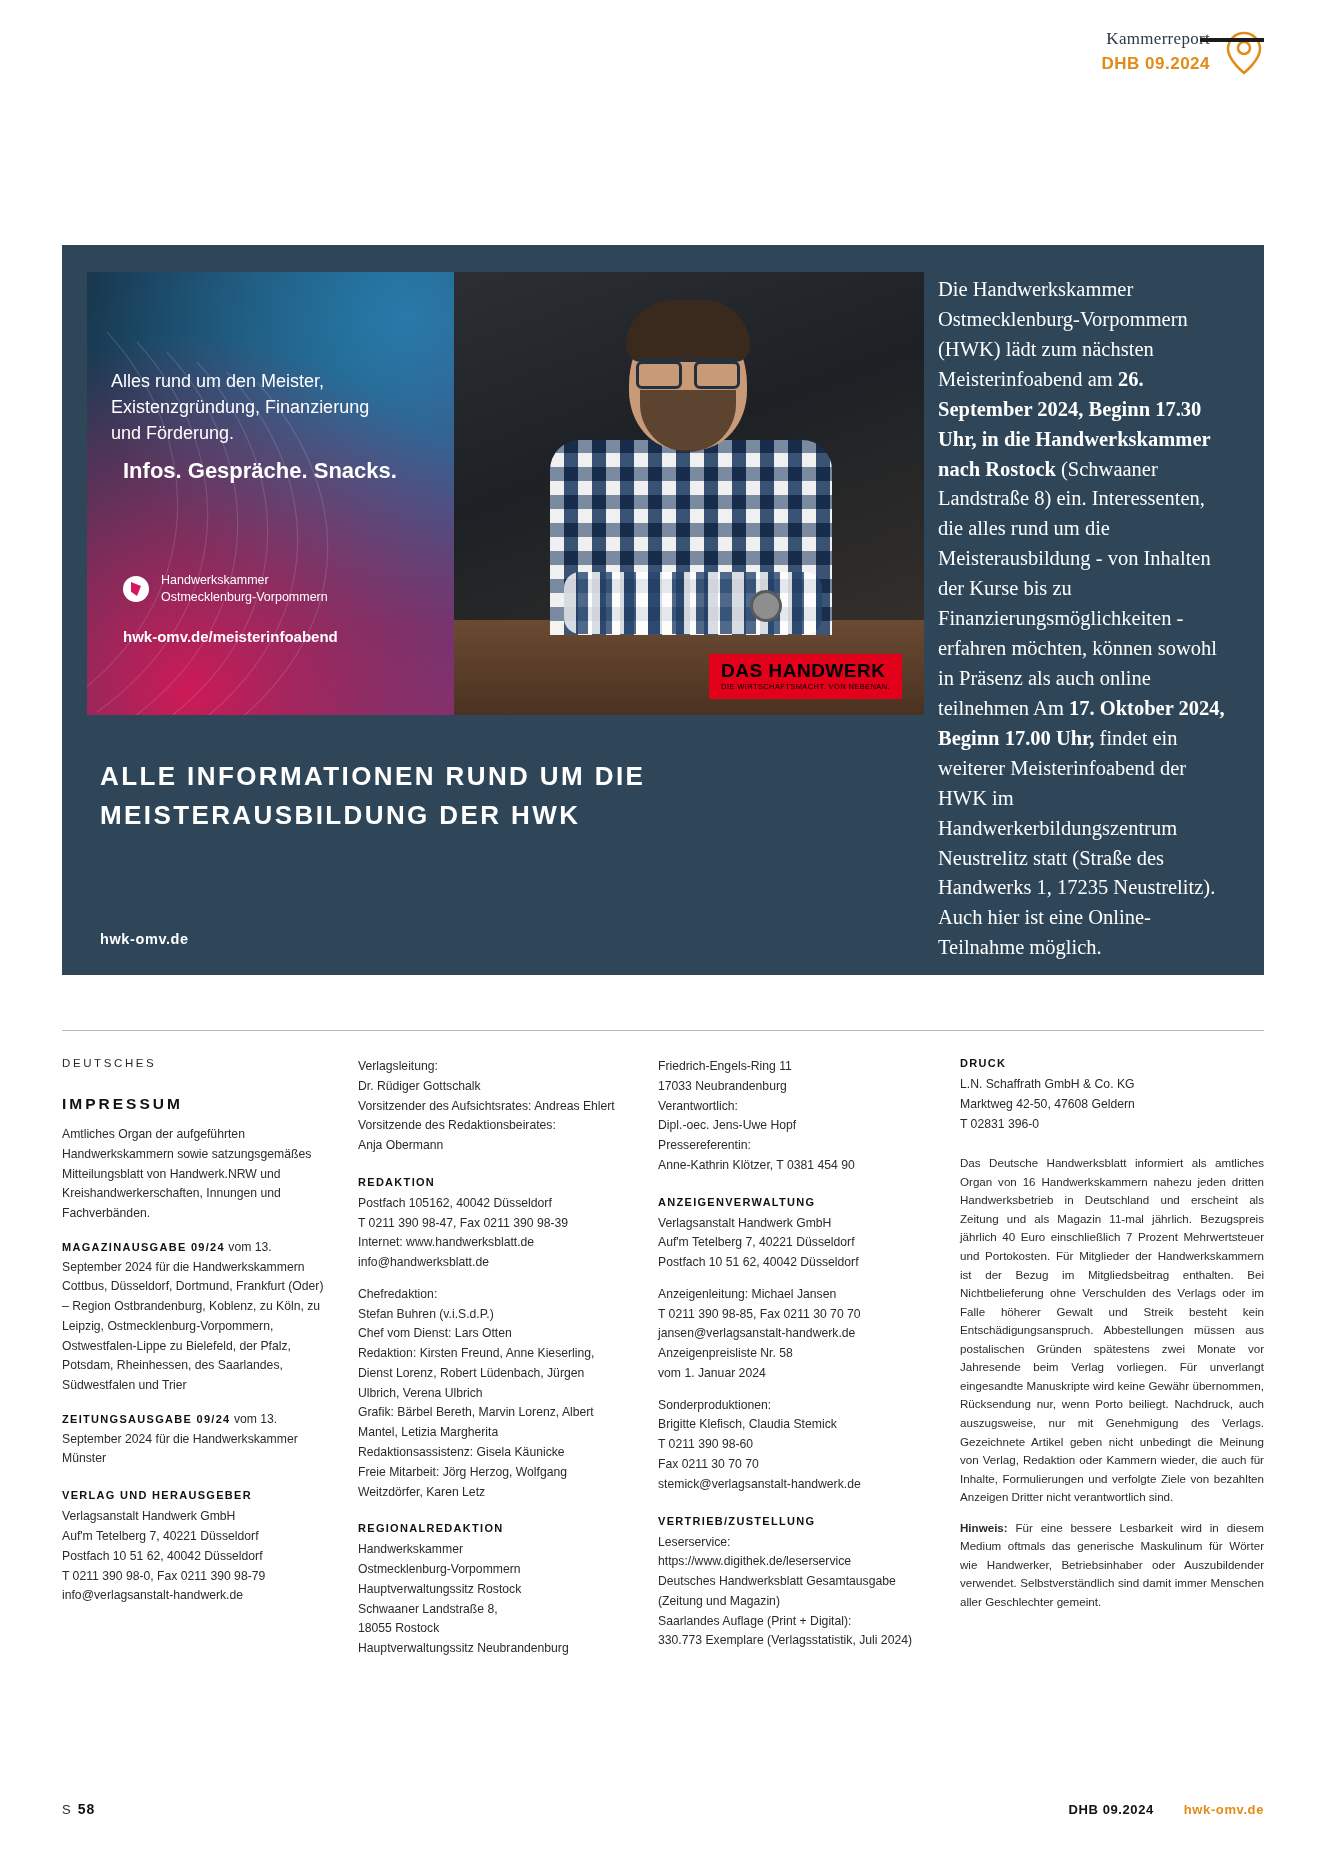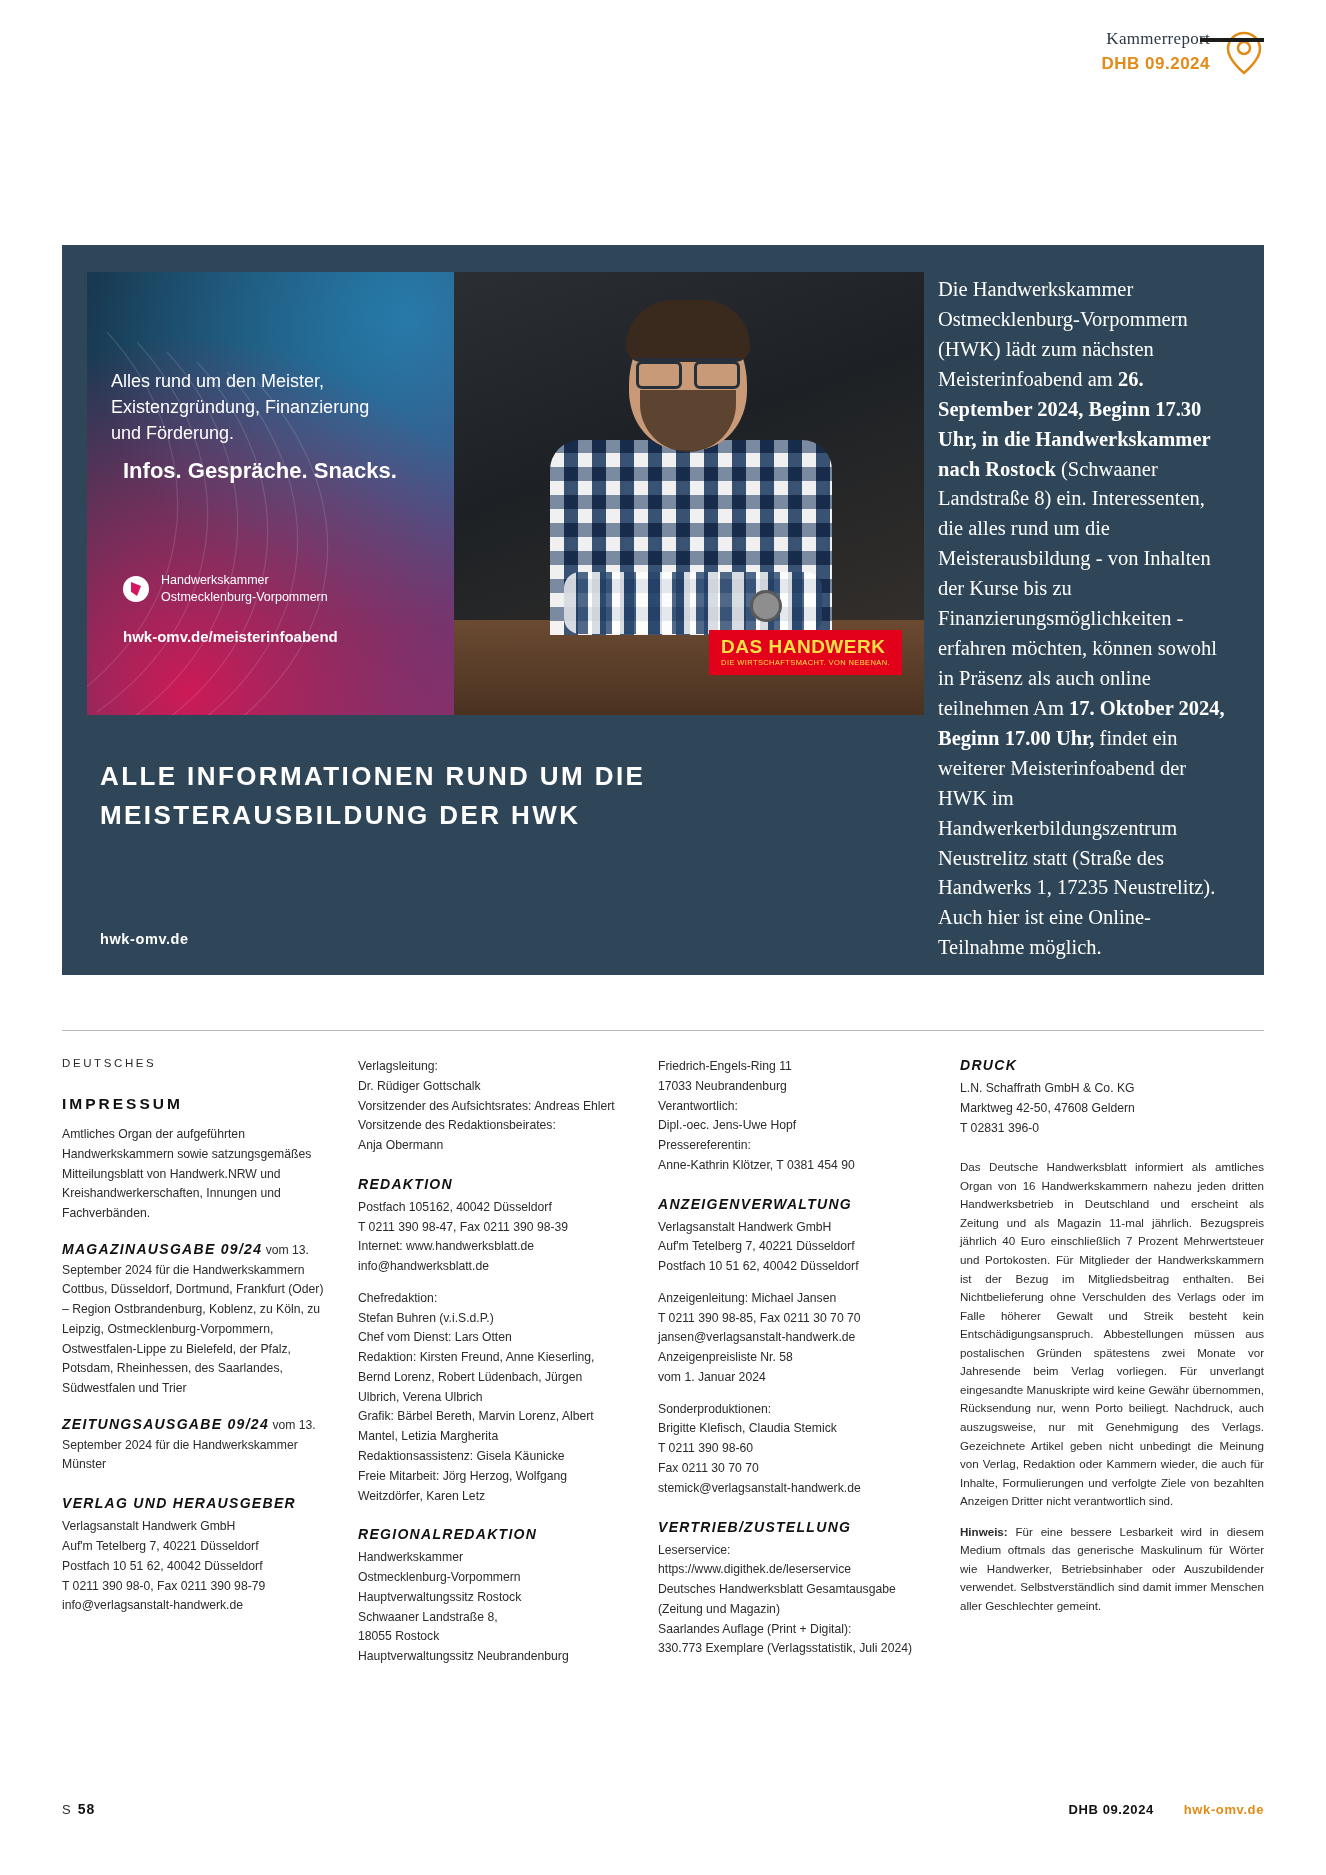--- a/index.html
+++ b/index.html
@@ -259,23 +259,23 @@
     position: absolute;
     left: 36px;
     top: 356px;
     font-size: 15px;
     color: #ffffff;
     font-weight: bold;
   }
   .ad-handwerk {
     position: absolute;
     right: 22px;
-    bottom: 40px;
+    bottom: 16px;
     background: #e2001a;
-    color: #fde047;
+    color: #000000;
     padding: 7px 12px 8px 12px;
     line-height: 1.05;
   }
   .ad-handwerk .hw-1 {
     font-size: 19px;
     font-weight: bold;
     letter-spacing: 0.5px;
   }
   .ad-handwerk .hw-2 {
     font-size: 7.5px;
@@ -348,26 +348,25 @@
     font-weight: bold;
     color: #111;
   }
   .body-text {
     font-size: 12.2px;
     line-height: 1.62;
     color: #2b2b2b;
     margin-top: 12px;
   }
   .sec-head {
-    font-size: 14px;
+    font-size: 11px;
     font-weight: bold;
     letter-spacing: 1.3px;
     color: #111;
     margin-top: 20px;
-    font-style: italic;
   }
   .tight { margin-top: 6px; }
   .block {
     font-size: 12.2px;
     line-height: 1.62;
     color: #2b2b2b;
     margin-top: 14px;
   }
   .right-col-text {
     font-size: 11.6px;
@@ -529,21 +528,21 @@
       <div class="body-text tight">
         <div>Postfach 105162, 40042 Düsseldorf</div>
         <div>T 0211 390 98-47, Fax 0211 390 98-39</div>
         <div>Internet: www.handwerksblatt.de</div>
         <div>info@handwerksblatt.de</div>
       </div>
       <div class="body-text">
         <div>Chefredaktion:</div>
         <div>Stefan Buhren (v.i.S.d.P.)</div>
         <div>Chef vom Dienst: Lars Otten</div>
-        <div>Redaktion: Kirsten Freund, Anne Kieserling, Bernd Lorenz, Robert Lüdenbach, Jürgen Ulbrich, Verena Ulbrich</div>
+        <div>Redaktion: Kirsten Freund, Anne Kieserling, Dienst Lorenz, Robert Lüdenbach, Jürgen Ulbrich, Verena Ulbrich</div>
         <div>Grafik: Bärbel Bereth, Marvin Lorenz, Albert Mantel, Letizia Margherita</div>
         <div>Redaktionsassistenz: Gisela Käunicke</div>
         <div>Freie Mitarbeit: Jörg Herzog, Wolfgang Weitzdörfer, Karen Letz</div>
       </div>
       <div class="sec-head">REGIONALREDAKTION</div>
       <div class="body-text tight">
         <div>Handwerkskammer</div>
         <div>Ostmecklenburg-Vorpommern</div>
         <div>Hauptverwaltungssitz Rostock</div>
         <div>Schwaaner Landstraße 8,</div>

